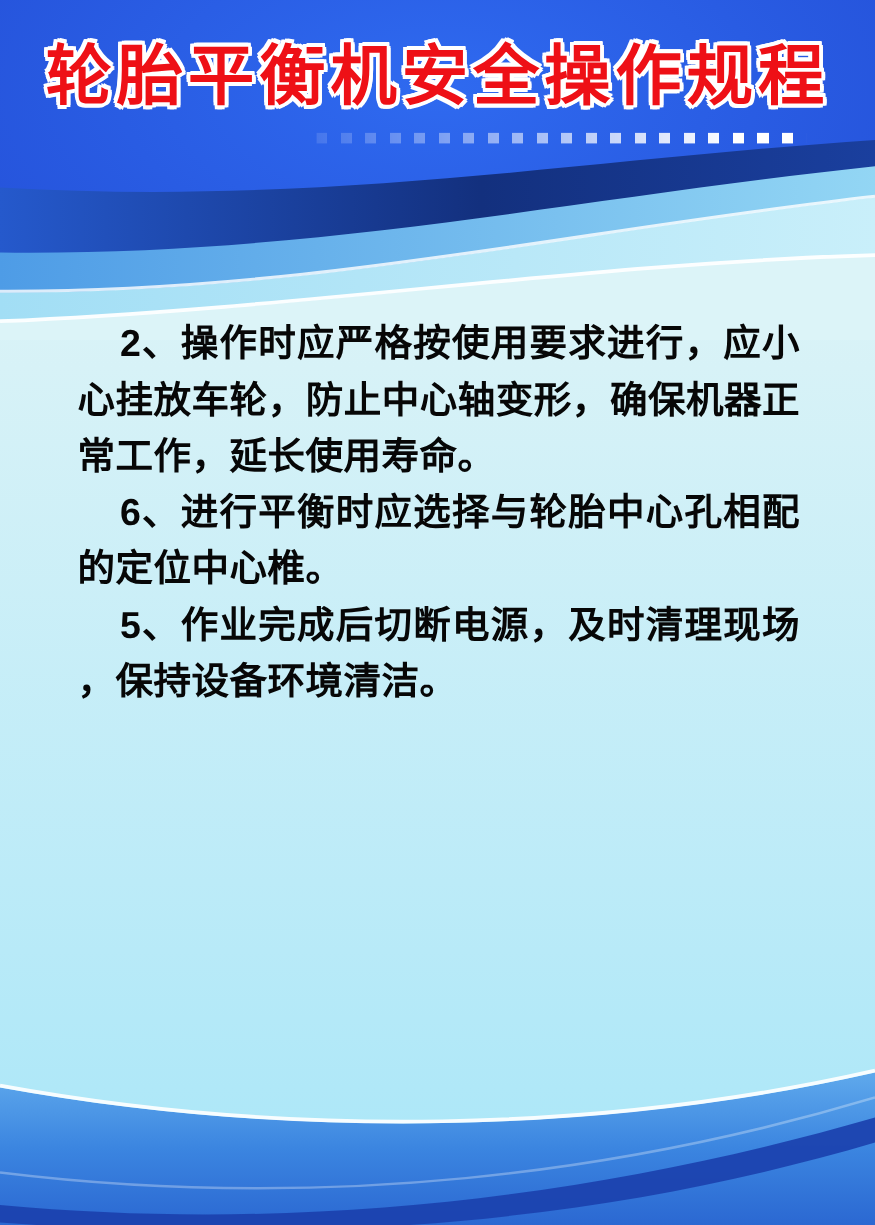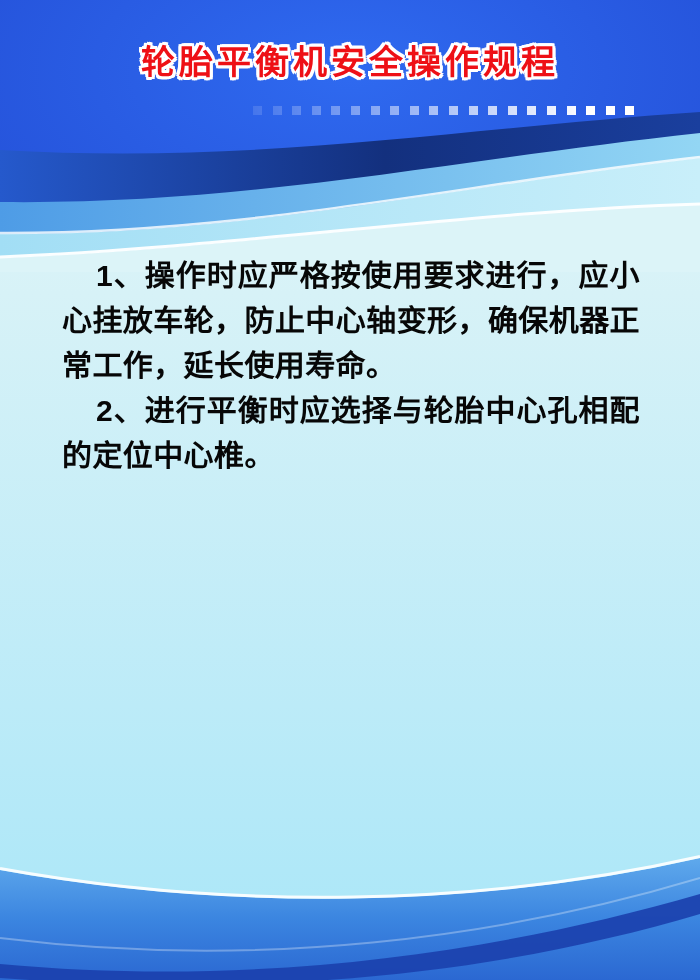--- a/index.html
+++ b/index.html
@@ -8,21 +8,21 @@
     font-family:"Liberation Sans",sans-serif;
     background:linear-gradient(180deg,#e6f8fa 0%,#d7f2f7 30%,#bcebf8 72%,#a8e6f8 100%);
   }
   
   .header-bg{
     position:absolute;top:0;left:0;width:700px;height:272px;
     background:radial-gradient(130% 175% at 50% 26%, #2f6af0 0%, #2450d8 52%, #1b3cc0 100%);
   }
   .title{
     position:absolute;top:30px;left:0;width:700px;margin:0;z-index:3;
-    text-align:center;font-size:34px;line-height:64px;font-weight:bold;letter-spacing:4px;
+    text-align:center;font-size:53px;line-height:64px;font-weight:bold;letter-spacing:4px;
     color:var(--title_red,#ee1016);
     text-shadow:
       -3px 0 0 #fff, 3px 0 0 #fff, 0 -3px 0 #fff, 0 3px 0 #fff,
       -2px -2px 0 #fff, 2px -2px 0 #fff, -2px 2px 0 #fff, 2px 2px 0 #fff,
       -3px -2px 0 #fff, 3px 2px 0 #fff, -2px 3px 0 #fff, 2px -3px 0 #fff;
   }
   .dots{
     position:absolute;left:253px;top:106px;width:392px;height:9px;z-index:3;
     background:repeating-linear-gradient(90deg,var(--dot_white,#ffffff) 0 9px,transparent 9px 19.6px);
     -webkit-mask-image:linear-gradient(90deg,rgba(0,0,0,.12) 0%,rgba(0,0,0,1) 85%);
@@ -70,22 +70,23 @@
     </defs>
     <path d="M0,150 C260,165 460,128 700,112 L700,272 L0,272 Z" fill="url(#gNavy)"></path>
     <path d="M0,202 C250,205 450,160 700,133 L700,272 L0,272 Z" fill="url(#gMid)"></path>
     <path d="M0,234 C250,235 460,185 700,158 L700,272 L0,272 Z" fill="url(#gLight)"></path>
     <path d="M0,233 C250,234 460,184 700,157" fill="none" stroke="rgba(255,255,255,.8)" stroke-width="2.5"></path>
     <path d="M0,258 C240,248 470,212 700,205 L700,272 L0,272 Z" fill="#dcf4f8"></path>
     <path d="M0,257 C240,247 470,211 700,204" fill="none" stroke="rgba(255,255,255,.95)" stroke-width="3"></path>
   </svg>
 
   <div class="rules">
-    <p>1、操作时应严格按使用要求进行，应小心挂放车轮，防止中心轴变形，确保机器正常工作，延长使用寿命。</p>
-    <p>2、进行平衡时应选择与轮胎中心孔相配的定位中心椎。</p>
+    <p>2、操作时应严格按使用要求进行，应小心挂放车轮，防止中心轴变形，确保机器正常工作，延长使用寿命。</p>
+    <p>6、进行平衡时应选择与轮胎中心孔相配的定位中心椎。</p>
+    <p>5、作业完成后切断电源，及时清理现场，保持设备环境清洁。</p>
   </div>
 
   <svg class="bottom-wave" width="700" height="160" viewBox="0 0 700 160" aria-hidden="true">
     <defs>
       <linearGradient id="gWave" x1="0" y1="0" x2="0" y2="1">
         <stop offset="0" stop-color="#5fa9ec"></stop>
         <stop offset="0.5" stop-color="#3b85e0"></stop>
         <stop offset="1" stop-color="#2b68d2"></stop>
       </linearGradient>
     </defs>

